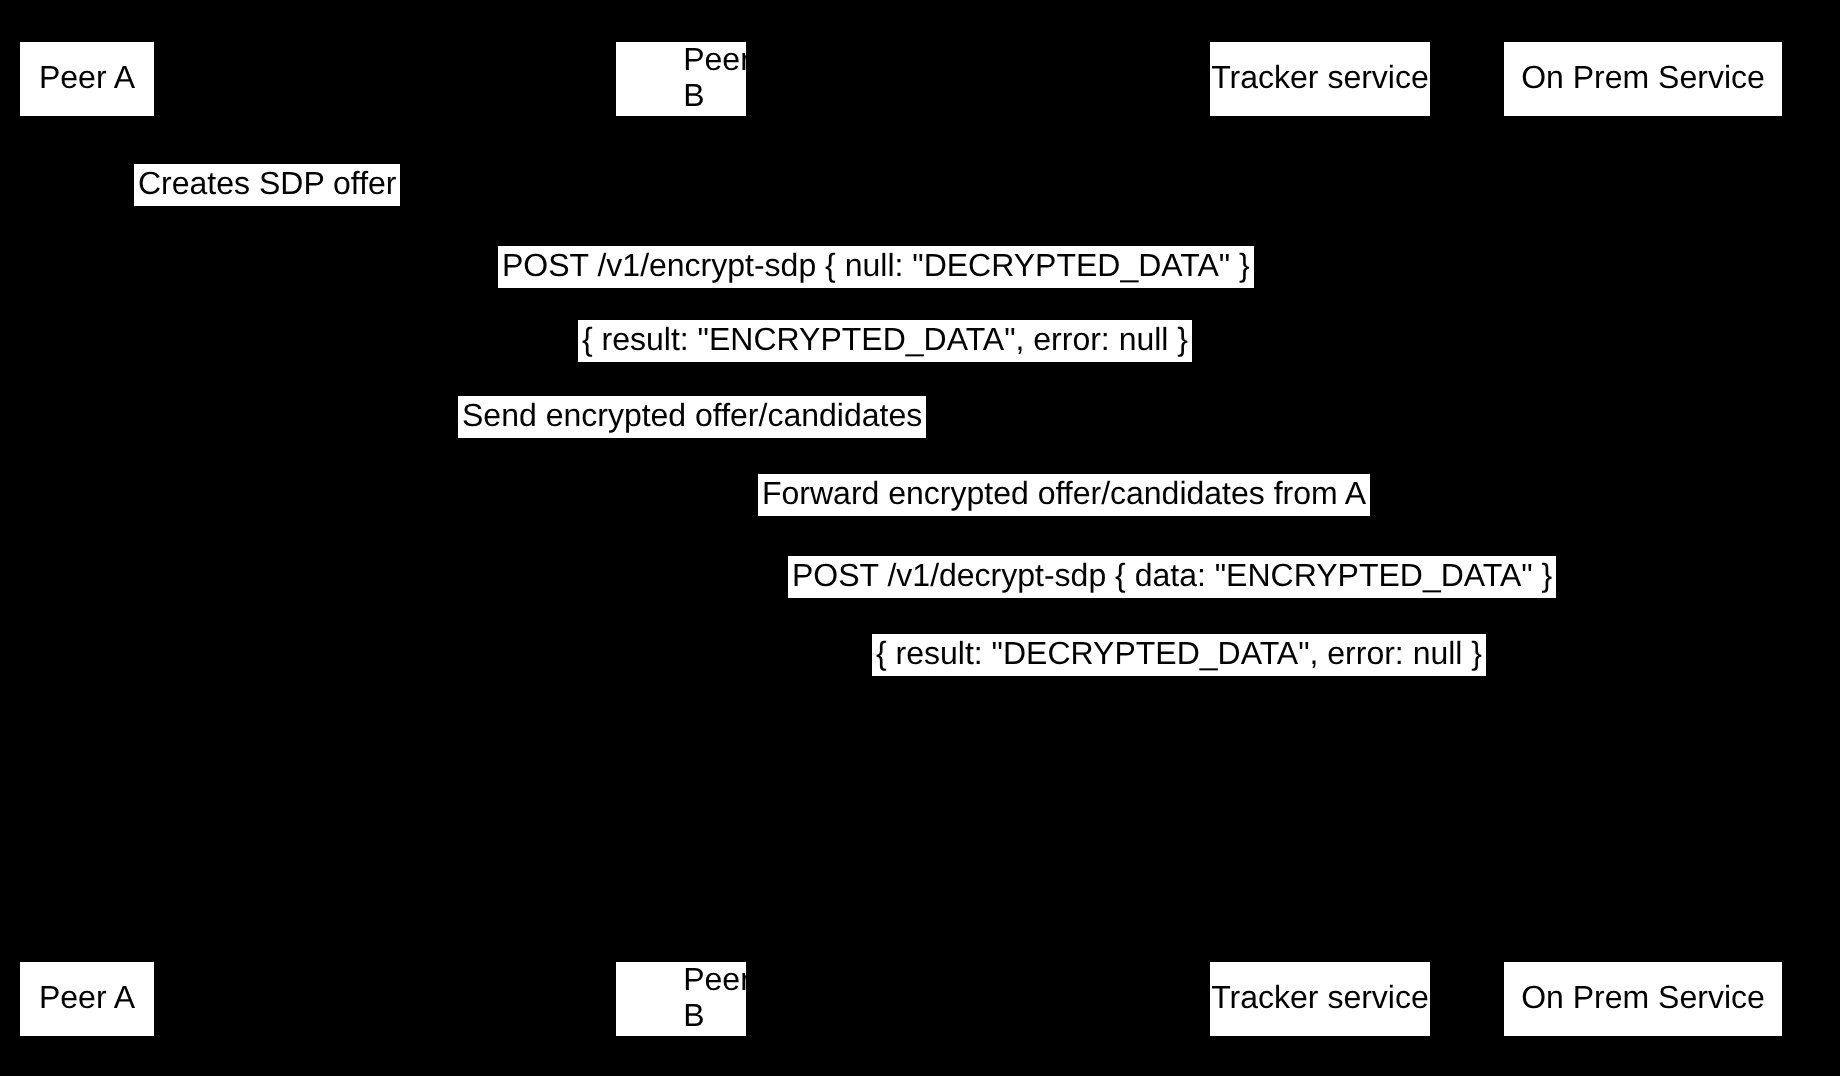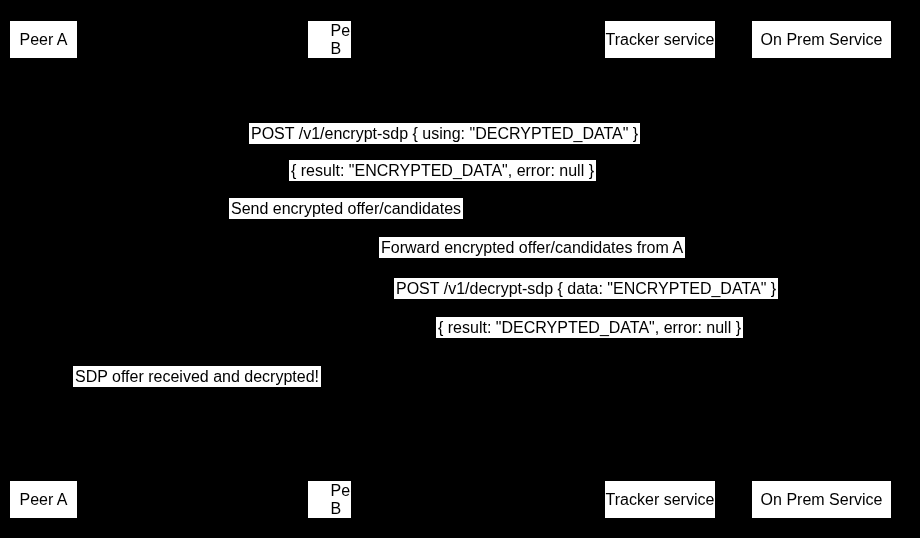--- a/index.html
+++ b/index.html
@@ -23,21 +23,21 @@
     color: #000000;
     font-size: 16px;
     display: flex;
     align-items: center;
     justify-content: center;
     box-sizing: border-box;
   }
   .row-top    { top: 21px; }
   .row-bottom { top: 481px; }
   .pos-peer-a  { left: 10px;  width: 67px;  }
-  .pos-peer-b  { left: 308px; width: 43px; padding-left: 36px;  }
+  .pos-peer-b  { left: 308px; width: 65px; padding-left: 36px;  }
   .pos-tracker { left: 605px; width: 110px; }
   .pos-onprem  { left: 752px; width: 139px; }
   .msg {
     position: absolute;
     background: #ffffff;
     color: #000000;
     font-size: 16px;
     line-height: 21px;
     white-space: nowrap;
     padding: 0 2px;
@@ -63,26 +63,26 @@
 </head>
 <body>
 
 <div class="diagram">
 
   <div class="actor row-top pos-peer-a">Peer A</div>
   <div class="actor row-top pos-peer-b">Peer B</div>
   <div class="actor row-top pos-tracker">Tracker service</div>
   <div class="actor row-top pos-onprem">On Prem Service</div>
 
-  <div class="msg m1">POST /v1/encrypt-sdp { using: "DECRYPTED_DATA" }</div>
+  <div class="msg m0">Creates SDP offer</div>
+  <div class="msg m1">POST /v1/encrypt-sdp { null: "DECRYPTED_DATA" }</div>
   <div class="msg m2">{ result: "ENCRYPTED_DATA", error: null }</div>
   <div class="msg m3">Send encrypted offer/candidates</div>
   <div class="msg m4">Forward encrypted offer/candidates from A</div>
   <div class="msg m5">POST /v1/decrypt-sdp { data: "ENCRYPTED_DATA" }</div>
   <div class="msg m6">{ result: "DECRYPTED_DATA", error: null }</div>
-  <div class="msg m7">SDP offer received and decrypted!</div>
 
   <div class="actor row-bottom pos-peer-a">Peer A</div>
   <div class="actor row-bottom pos-peer-b">Peer B</div>
   <div class="actor row-bottom pos-tracker">Tracker service</div>
   <div class="actor row-bottom pos-onprem">On Prem Service</div>
 
 </div>
 
 </body></html>

